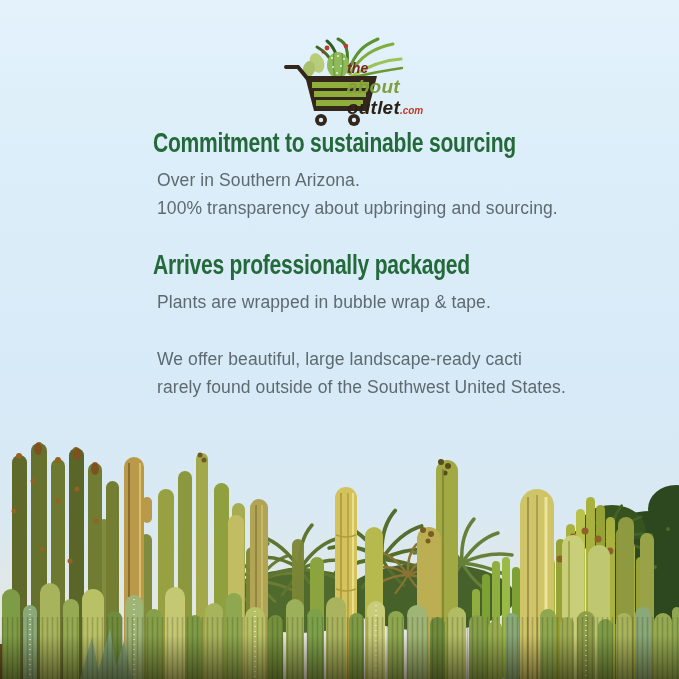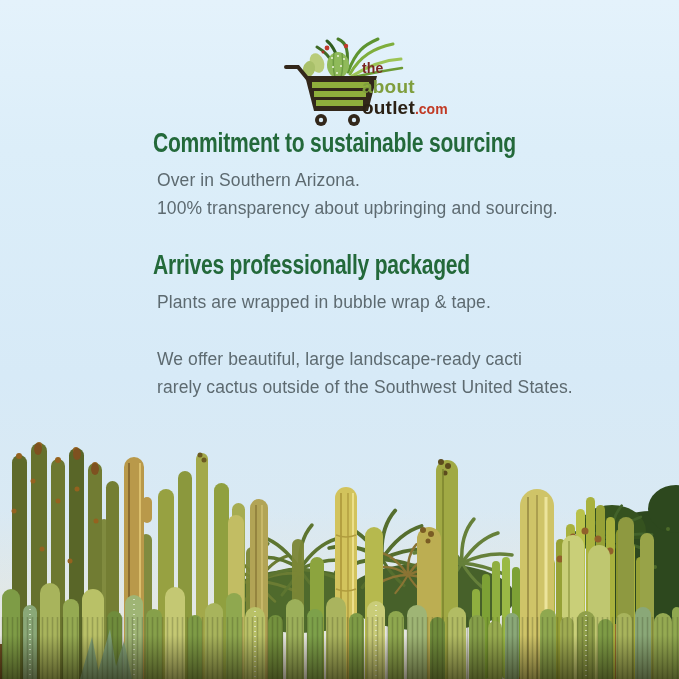--- a/index.html
+++ b/index.html
@@ -3,26 +3,26 @@
 <meta charset="utf-8">
 <style>
   html,body{margin:0;padding:0;}
   .page{
     position:relative;width:679px;height:679px;overflow:hidden;
     background:linear-gradient(180deg,#e4f2fb 0%,#dceef9 22%,#d7eaf7 55%,#d9e9f3 78%,#e0ebf1 100%);
     font-family:"Liberation Sans",sans-serif;
   }
   
   .logo-art{position:absolute;left:280px;top:36px;width:124px;height:90px;}
-  .logo-text{position:absolute;left:362px;top:61px;line-height:1;}
+  .logo-text{position:absolute;left:347px;top:61px;line-height:1;font-style:italic;}
   .lt-the{display:block;font-size:14px;font-weight:bold;color:#7a2622;letter-spacing:.2px;}
   .lt-cactus{display:block;font-size:19px;font-weight:bold;color:#7f9e3d;margin-top:2px;letter-spacing:.2px;}
   .lt-row{display:block;margin-top:2px;white-space:nowrap;}
   .lt-outlet{font-size:19px;font-weight:bold;color:#2b2115;letter-spacing:.2px;}
-  .lt-com{font-size:14px;font-weight:bold;color:#c13a24;}
+  .lt-com{font-size:10px;font-weight:bold;color:#c13a24;}
   
   .content{position:absolute;left:137px;top:129px;width:480px;}
   .sec{margin:0 0 29px 16px;}
   .sec h2{
     margin:0 0 9px 0;font-size:27px;line-height:28px;font-weight:bold;color:#23693a;white-space:nowrap;
   }
   .sec h2 .squeeze{display:inline-block;transform:scaleX(.78);transform-origin:0 50%;letter-spacing:-.3px;}
   .sec p{margin:0;padding-left:4px;font-size:17.5px;line-height:28px;color:#5d6a70;letter-spacing:.1px;white-space:nowrap;}
   
   .photo{position:absolute;left:0;bottom:0;width:679px;height:240px;display:block;}
@@ -87,21 +87,21 @@
       <h2><span class="squeeze">Commitment to sustainable sourcing</span></h2>
       <p>Over in Southern Arizona.</p>
       <p>100% transparency about upbringing and sourcing.</p>
     </section>
     <section class="sec">
       <h2><span class="squeeze">Arrives professionally packaged</span></h2>
       <p>Plants are wrapped in bubble wrap &amp; tape.</p>
     </section>
     <section class="sec">
       <p>We offer beautiful, large landscape-ready cacti</p>
-      <p>rarely cactus outside of the Southwest United States.</p>
+      <p>rarely found outside of the Southwest United States.</p>
     </section>
   </div>
 
   <svg class="photo" viewBox="0 0 679 240" preserveAspectRatio="none" aria-hidden="true">
     <defs>
       <linearGradient id="hazeG" x1="0" y1="0" x2="0" y2="1">
         <stop offset="0" stop-color="#f3e3c8" stop-opacity="0"></stop>
         <stop offset="1" stop-color="#f0ddbe" stop-opacity="0.5"></stop>
       </linearGradient>
       <linearGradient id="shadeG" x1="0" y1="0" x2="0" y2="1">

